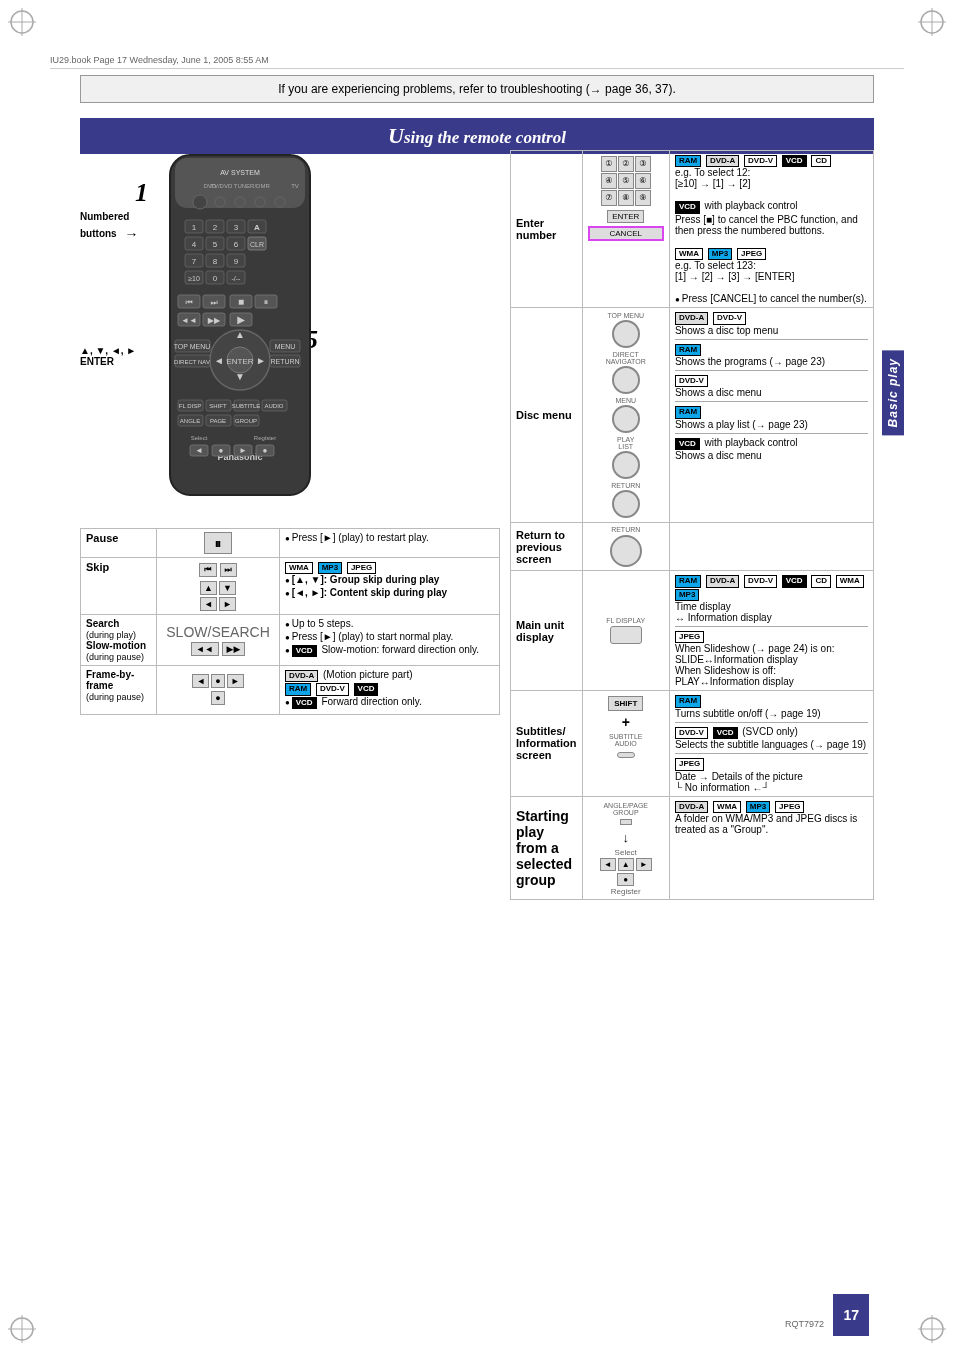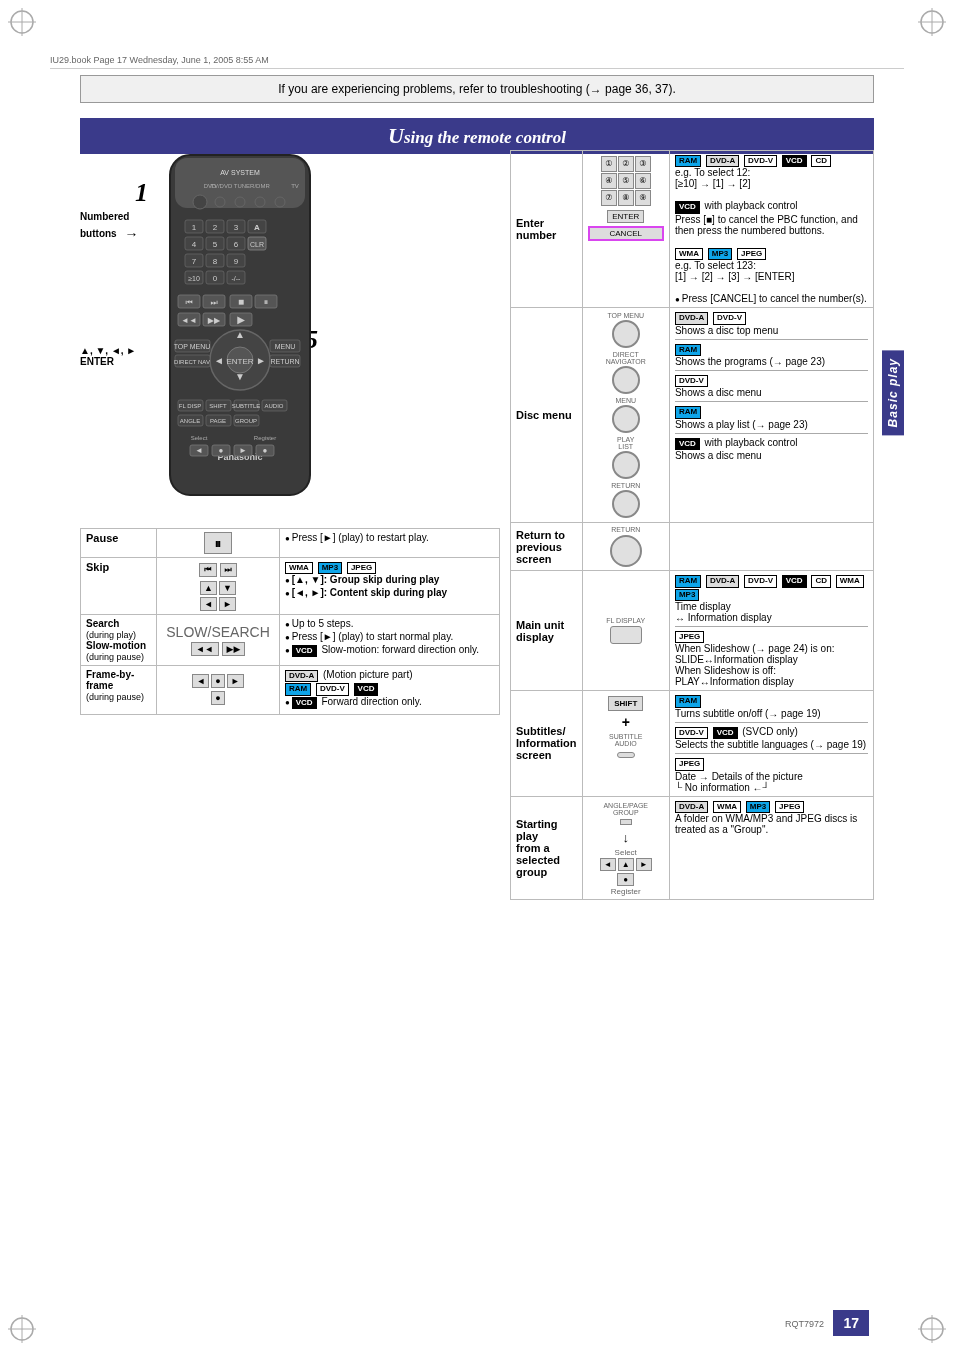--- a/index.html
+++ b/index.html
@@ -128,21 +128,21 @@
 
     
     .page-number {
       position: absolute;
       bottom: 15px;
       right: 85px;
       background: #3a3a8a;
       color: #fff;
       font-size: 14px;
       font-weight: bold;
-      padding: 5px 10px;
+      padding: 13px 10px;
     }
     .rqt-num {
       position: absolute;
       bottom: 22px;
       right: 130px;
       font-size: 9px;
       color: #666;
     }
 
     
@@ -629,21 +629,21 @@
           <span class="badge badge-vcd">VCD</span></b> (SVCD only)<br>
           Selects the subtitle languages (→ page 19)<br>
           <div class="section-line"></div>
           <span class="badge badge-jpeg">JPEG</span><br>
           Date → Details of the picture<br>
           └ No information ←┘
         </td>
       </tr>
 
       <tr>
-        <td style="font-weight:bold; font-size:11px; vertical-align:middle;">Starting play<br>from a<br>selected<br>group</td>
+        <td style="font-weight:bold; font-size:14px; vertical-align:middle;">Starting play<br>from a<br>selected<br>group</td>
         <td style="text-align:center; vertical-align:top; padding-top:5px;">
           <div style="font-size:7px; color:#666; margin-bottom:2px;">ANGLE/PAGE<br>GROUP</div>
           <div style="background:#ddd;border:1px solid #888;padding:2px 5px;font-size:8px;margin-bottom:3px;display:inline-block;"></div><br>
           <div style="font-size:13px; margin-bottom:3px;">↓</div>
           <div style="font-size:8px; color:#666; margin-bottom:1px;">Select</div>
           <div style="display:flex; justify-content:center; gap:2px; margin-bottom:2px;">
             <span style="display:inline-block; padding:1px 3px; border:1px solid #888; background:#ddd; font-size:8px;">◄</span>
             <span style="display:inline-block; padding:1px 3px; border:1px solid #888; background:#ddd; font-size:8px;">▲</span>
             <span style="display:inline-block; padding:1px 3px; border:1px solid #888; background:#ddd; font-size:8px;">►</span>
           </div>

